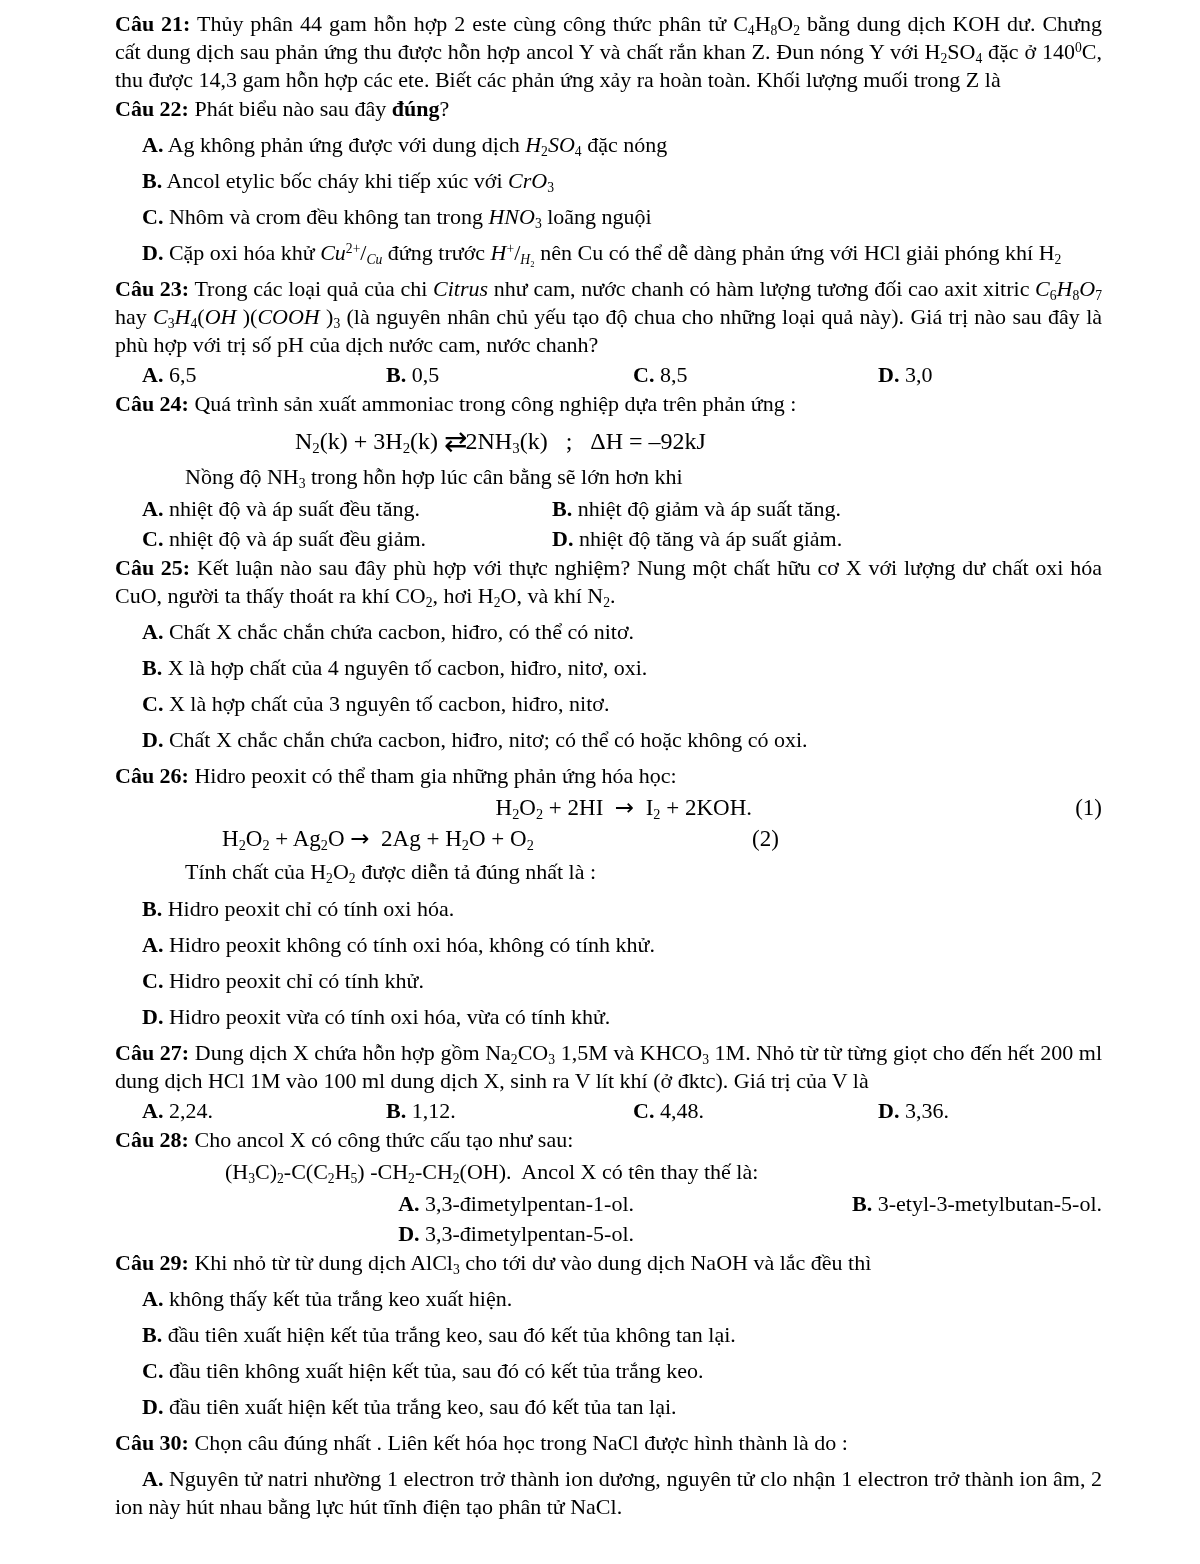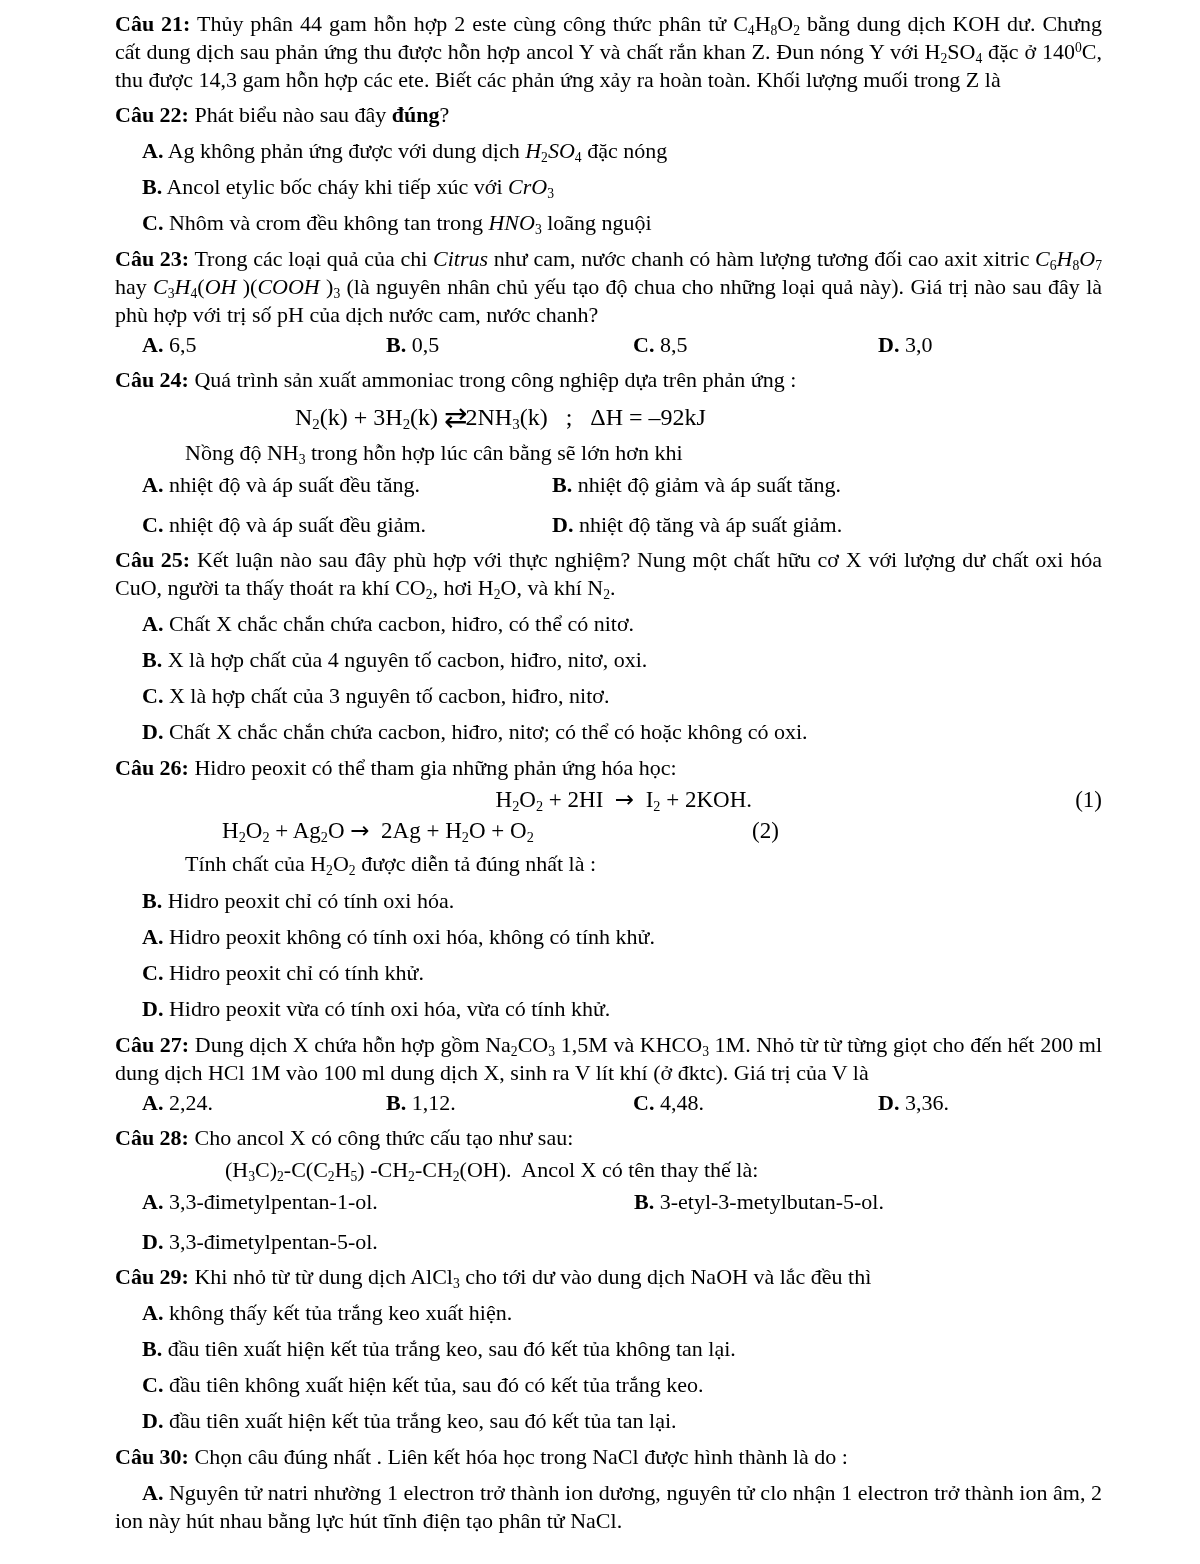--- a/index.html
+++ b/index.html
@@ -2,53 +2,54 @@
 <html><head>
 <meta charset="utf-8">
 <style>
   html,body{margin:0;padding:0;}
   body{
     width:1200px;height:1564px;background:#ffffff;color:#000;
     font-family:"Liberation Serif","DejaVu Serif",serif;
     font-size:22px;overflow:hidden;
   }
   .page{padding:10px 98px 0 115px;}
-  .q{margin-top:7px;}
+  .q{margin-top:1px;}
   .q:first-child{margin-top:0;}
   .stem{margin:0;text-align:justify;line-height:28px;font-family:Liberation Serif, serif;}
   .qlabel{font-weight:bold;}
   sub{font-size:0.62em;vertical-align:-0.28em;line-height:0;}
   sup{font-size:0.62em;vertical-align:0.5em;line-height:0;}
   .equation{margin:6px 0 4px 0;line-height:34px;font-size:24px;}
   .note{margin:3px 0;line-height:30px;}
   .eqrow{display:grid;grid-template-columns:530px auto;line-height:31px;font-size:23px;}
   .eqwrap{margin:2px 0;}
   .arr{font-family:"DejaVu Sans",sans-serif;}
   .dblarr{font-family:"DejaVu Sans",sans-serif;font-size:28px;line-height:0;vertical-align:-2px;letter-spacing:-2px;}
   .opt-row4{display:grid;grid-template-columns:244px 247px 245px auto;padding-left:27px;line-height:28px;margin-top:2px;}
-  .opt-grid2{display:grid;padding-left:27px;line-height:30px;row-gap:12px;margin-top:2px;}
+  .opt-grid2{display:grid;padding-left:27px;line-height:30px;row-gap:2px;margin-top:2px;}
   .opt-stack{margin-top:2px;}
   .opt-stack .opt{margin:8px 0;text-indent:27px;text-align:justify;line-height:28px;}
   .opt{line-height:28px;}
   .olabel{font-weight:bold;}
 </style>
 </head>
 <body>
 
 <div class="page">
   <div>
       <div class="q">
         <p class="stem"><span class="qlabel">Câu 21:</span> <span>Thủy phân 44 gam hỗn hợp 2 este cùng công thức phân tử C<sub>4</sub>H<sub>8</sub>O<sub>2</sub> bằng dung dịch KOH dư. Chưng cất dung dịch sau phản ứng thu được hỗn hợp ancol Y và chất rắn khan Z. Đun nóng Y với H<sub>2</sub>SO<sub>4</sub> đặc ở 140<sup>0</sup>C, thu được 14,3 gam hỗn hợp các ete. Biết các phản ứng xảy ra hoàn toàn. Khối lượng muối trong Z là</span></p>
       </div>
       <div class="q">
         <p class="stem"><span class="qlabel">Câu 22:</span> <span>Phát biểu nào sau đây <b>đúng</b>?</span></p>
         <div class="opt-stack">
           <div class="opt"><b class="olabel">A.</b> <span>Ag không phản ứng được với dung dịch <i>H</i><sub>2</sub><i>SO</i><sub>4</sub> đặc nóng</span></div>
           <div class="opt"><b class="olabel">B.</b> <span>Ancol etylic bốc cháy khi tiếp xúc với <i>CrO</i><sub>3</sub></span></div>
           <div class="opt"><b class="olabel">C.</b> <span>Nhôm và crom đều không tan trong <i>HNO</i><sub>3</sub> loãng nguội</span></div>
+          <div class="opt"><b class="olabel">D.</b> <span>Cặp oxi hóa khử <i>Cu</i><sup>2+</sup>/<sub><i>Cu</i></sub> đứng trước <i>H</i><sup>+</sup>/<sub><i>H</i>₂</sub> nên Cu có thể dễ dàng phản ứng với HCl giải phóng khí H<sub>2</sub></span></div>
         </div>
       </div>
       <div class="q">
         <p class="stem"><span class="qlabel">Câu 23:</span> <span>Trong các loại quả của chi <i>Citrus</i> như cam, nước chanh có hàm lượng tương đối cao axit xitric <i>C</i><sub>6</sub><i>H</i><sub>8</sub><i>O</i><sub>7</sub> hay <i>C</i><sub>3</sub><i>H</i><sub>4</sub>(<i>OH</i> )(<i>COOH</i> )<sub>3</sub> (là nguyên nhân chủ yếu tạo độ chua cho những loại quả này). Giá trị nào sau đây là phù hợp với trị số pH của dịch nước cam, nước chanh?</span></p>
         <div class="opt-row4">
           <div class="opt"><b class="olabel">A.</b> <span>6,5</span></div>
           <div class="opt"><b class="olabel">B.</b> <span>0,5</span></div>
           <div class="opt"><b class="olabel">C.</b> <span>8,5</span></div>
           <div class="opt"><b class="olabel">D.</b> <span>3,0</span></div>
         </div>
@@ -98,21 +99,21 @@
         <div class="opt-row4">
           <div class="opt"><b class="olabel">A.</b> <span>2,24.</span></div>
           <div class="opt"><b class="olabel">B.</b> <span>1,12.</span></div>
           <div class="opt"><b class="olabel">C.</b> <span>4,48.</span></div>
           <div class="opt"><b class="olabel">D.</b> <span>3,36.</span></div>
         </div>
       </div>
       <div class="q">
         <p class="stem"><span class="qlabel">Câu 28:</span> <span>Cho ancol X có công thức cấu tạo như sau:</span></p>
         <div class="note" style="margin-left: 110px;">(H<sub>3</sub>C)<sub>2</sub>-C(C<sub>2</sub>H<sub>5</sub>) -CH<sub>2</sub>-CH<sub>2</sub>(OH).&nbsp; Ancol X có tên thay thế là:</div>
-        <div class="opt-grid2" style="grid-template-columns: 492px auto;">
+        <div class="opt-grid2" style="grid-template-columns: 492px auto; text-align: right;">
           <div class="opt"><b class="olabel">A.</b> <span>3,3-đimetylpentan-1-ol.</span></div>
           <div class="opt"><b class="olabel">B.</b> <span>3-etyl-3-metylbutan-5-ol.</span></div>
           <div class="opt"><b class="olabel">D.</b> <span>3,3-đimetylpentan-5-ol.</span></div>
         </div>
       </div>
       <div class="q">
         <p class="stem"><span class="qlabel">Câu 29:</span> <span>Khi nhỏ từ từ dung dịch AlCl<sub>3</sub> cho tới dư vào dung dịch NaOH và lắc đều thì</span></p>
         <div class="opt-stack">
           <div class="opt"><b class="olabel">A.</b> <span>không thấy kết tủa trắng keo xuất hiện.</span></div>
           <div class="opt"><b class="olabel">B.</b> <span>đầu tiên xuất hiện kết tủa trắng keo, sau đó kết tủa không tan lại.</span></div>

